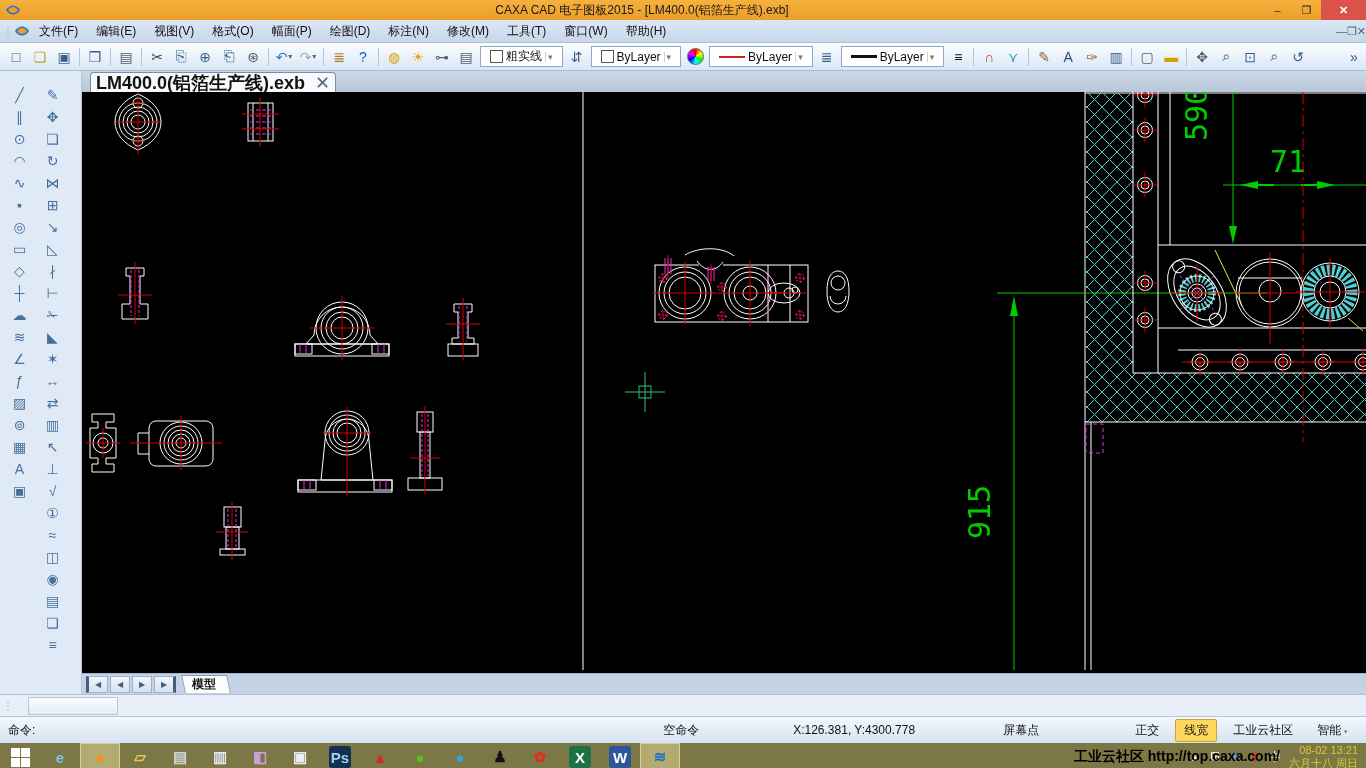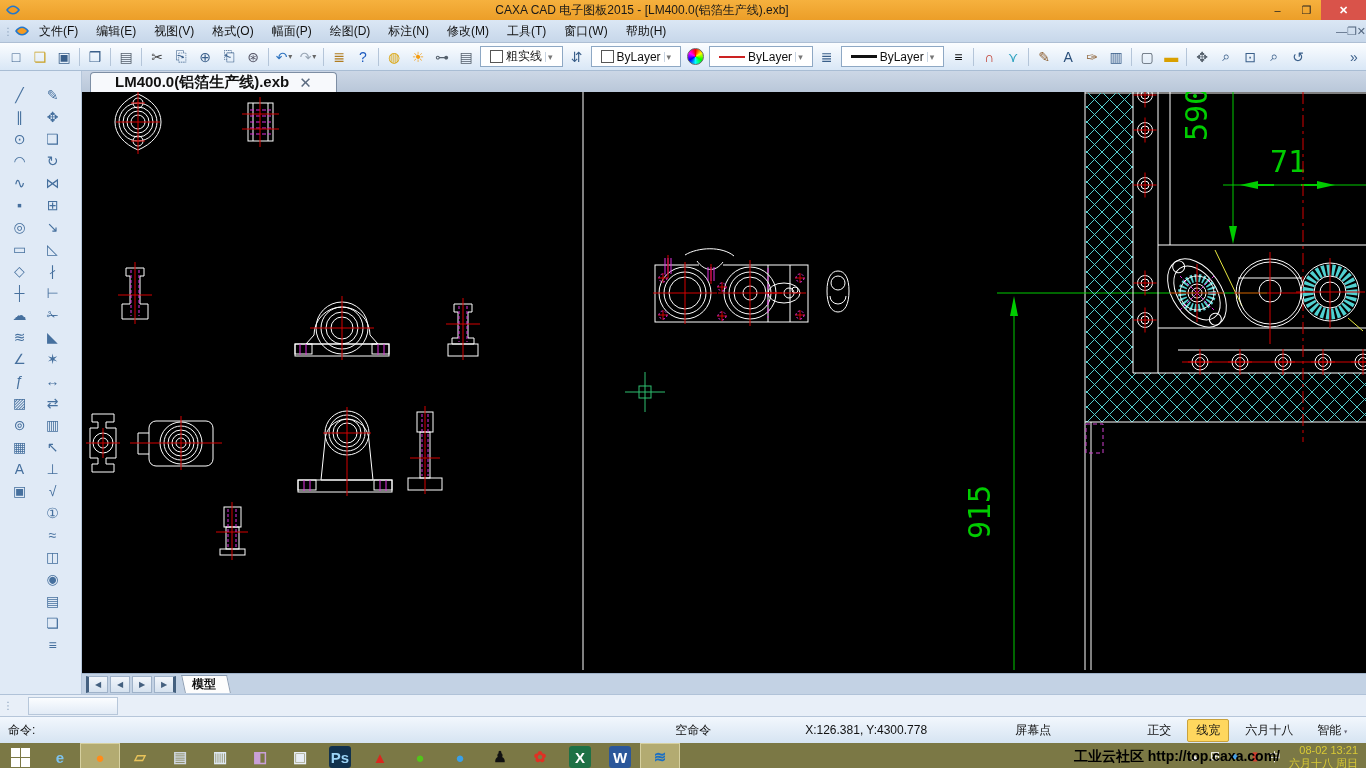--- a/index.html
+++ b/index.html
@@ -32,21 +32,21 @@
   .sw-lineweight{width:26px;height:0;border-top:3px solid #111;}
   .wheel{width:15px;height:15px;border-radius:50%;border:1px solid #666;
          background:conic-gradient(#f00,#ff0,#0f0,#0ff,#00f,#f0f,#f00);}
   
   .midrow{flex:0 0 620px;display:flex;}
   .dock{width:82px;background:#e0eaf6;border-right:1px solid #b5c6da;display:flex;padding-top:13px;box-sizing:border-box;}
   .dockcol{width:27px;display:flex;flex-direction:column;align-items:center;margin-left:6px;}
   .dk-btn{width:22px;height:22px;display:flex;align-items:center;justify-content:center;font-size:14px;color:#46709e;}
   .main{flex:1;display:flex;flex-direction:column;min-width:0;}
   .tabbar{height:21px;background:linear-gradient(#ccd7e6,#b9c7d9);display:flex;align-items:flex-end;flex:0 0 auto;}
-  .doc-tab{margin-left:8px;background:#f7f9fc;border:1px solid #7d8ea4;border-bottom:none;border-radius:4px 4px 0 0;height:19px;display:flex;align-items:center;padding:0 24px;font-weight:bold;font-size:15px;}
+  .doc-tab{margin-left:8px;background:#f7f9fc;border:1px solid #7d8ea4;border-bottom:none;border-radius:4px 4px 0 0;height:19px;display:flex;align-items:center;padding:0 5px;font-weight:bold;font-size:18px;}
   .doc-tab .close-x{margin-left:10px;color:#5b6b80;font-weight:normal;}
   .canvas{flex:1;background:#000;position:relative;overflow:hidden;}
   .modelbar{height:21px;background:#c3d2e4;border-top:1px solid #9fb2c9;display:flex;align-items:center;flex:0 0 auto;box-sizing:border-box;}
   .mnav{width:18px;height:15px;margin:0 1px;background:linear-gradient(#f2f6fb,#d6e2ef);border:1px solid #9fb2c9;color:#44607f;font-size:8px;display:flex;align-items:center;justify-content:center;}
   .mnav:first-child{margin-left:4px;}
   .model-tab{margin-left:6px;background:#fdfdfd;border:1px solid #8a9cb2;border-bottom:none;height:17px;padding:0 12px 0 8px;display:flex;align-items:center;font-size:12px;transform:skewX(12deg);}
   .model-tab span{transform:skewX(-12deg);font-weight:bold;}
   
   .cmdstrip{height:22px;background:#e8eff8;border-top:1px solid #b0c2d8;display:flex;align-items:center;flex:0 0 auto;box-sizing:border-box;}
   .cmdbox{width:88px;height:16px;background:linear-gradient(#fbfdff,#e2ebf6);border:1px solid #b7c7da;margin-left:14px;}
@@ -726,21 +726,21 @@
 
   <div class="statusbar">
     <span class="cmd">命令:</span>
     <span style="flex:1"></span>
     <span class="st-text" style="width:130px;">空命令</span>
     <span class="st-text" style="width:210px;">X:126.381, Y:4300.778</span>
     <span class="st-text" style="width:120px;">屏幕点</span>
     <span id="status-toggles" style="display:flex;align-items:center;margin-right:6px;">
         <span class="st-toggle">正交</span>
         <span class="st-toggle active">线宽</span>
-        <span class="st-toggle">六月十八</span>
+        <span class="st-toggle">工业云社区</span>
         <span class="st-toggle">智能<span class="st-dd">▾</span></span>
       </span>
   </div>
 
   <div class="taskbar">
     <span id="taskbar-items" style="display:flex;">
         <span class="tk-btn">
           <span class="winlogo">
             <i></i>
             <i></i>

